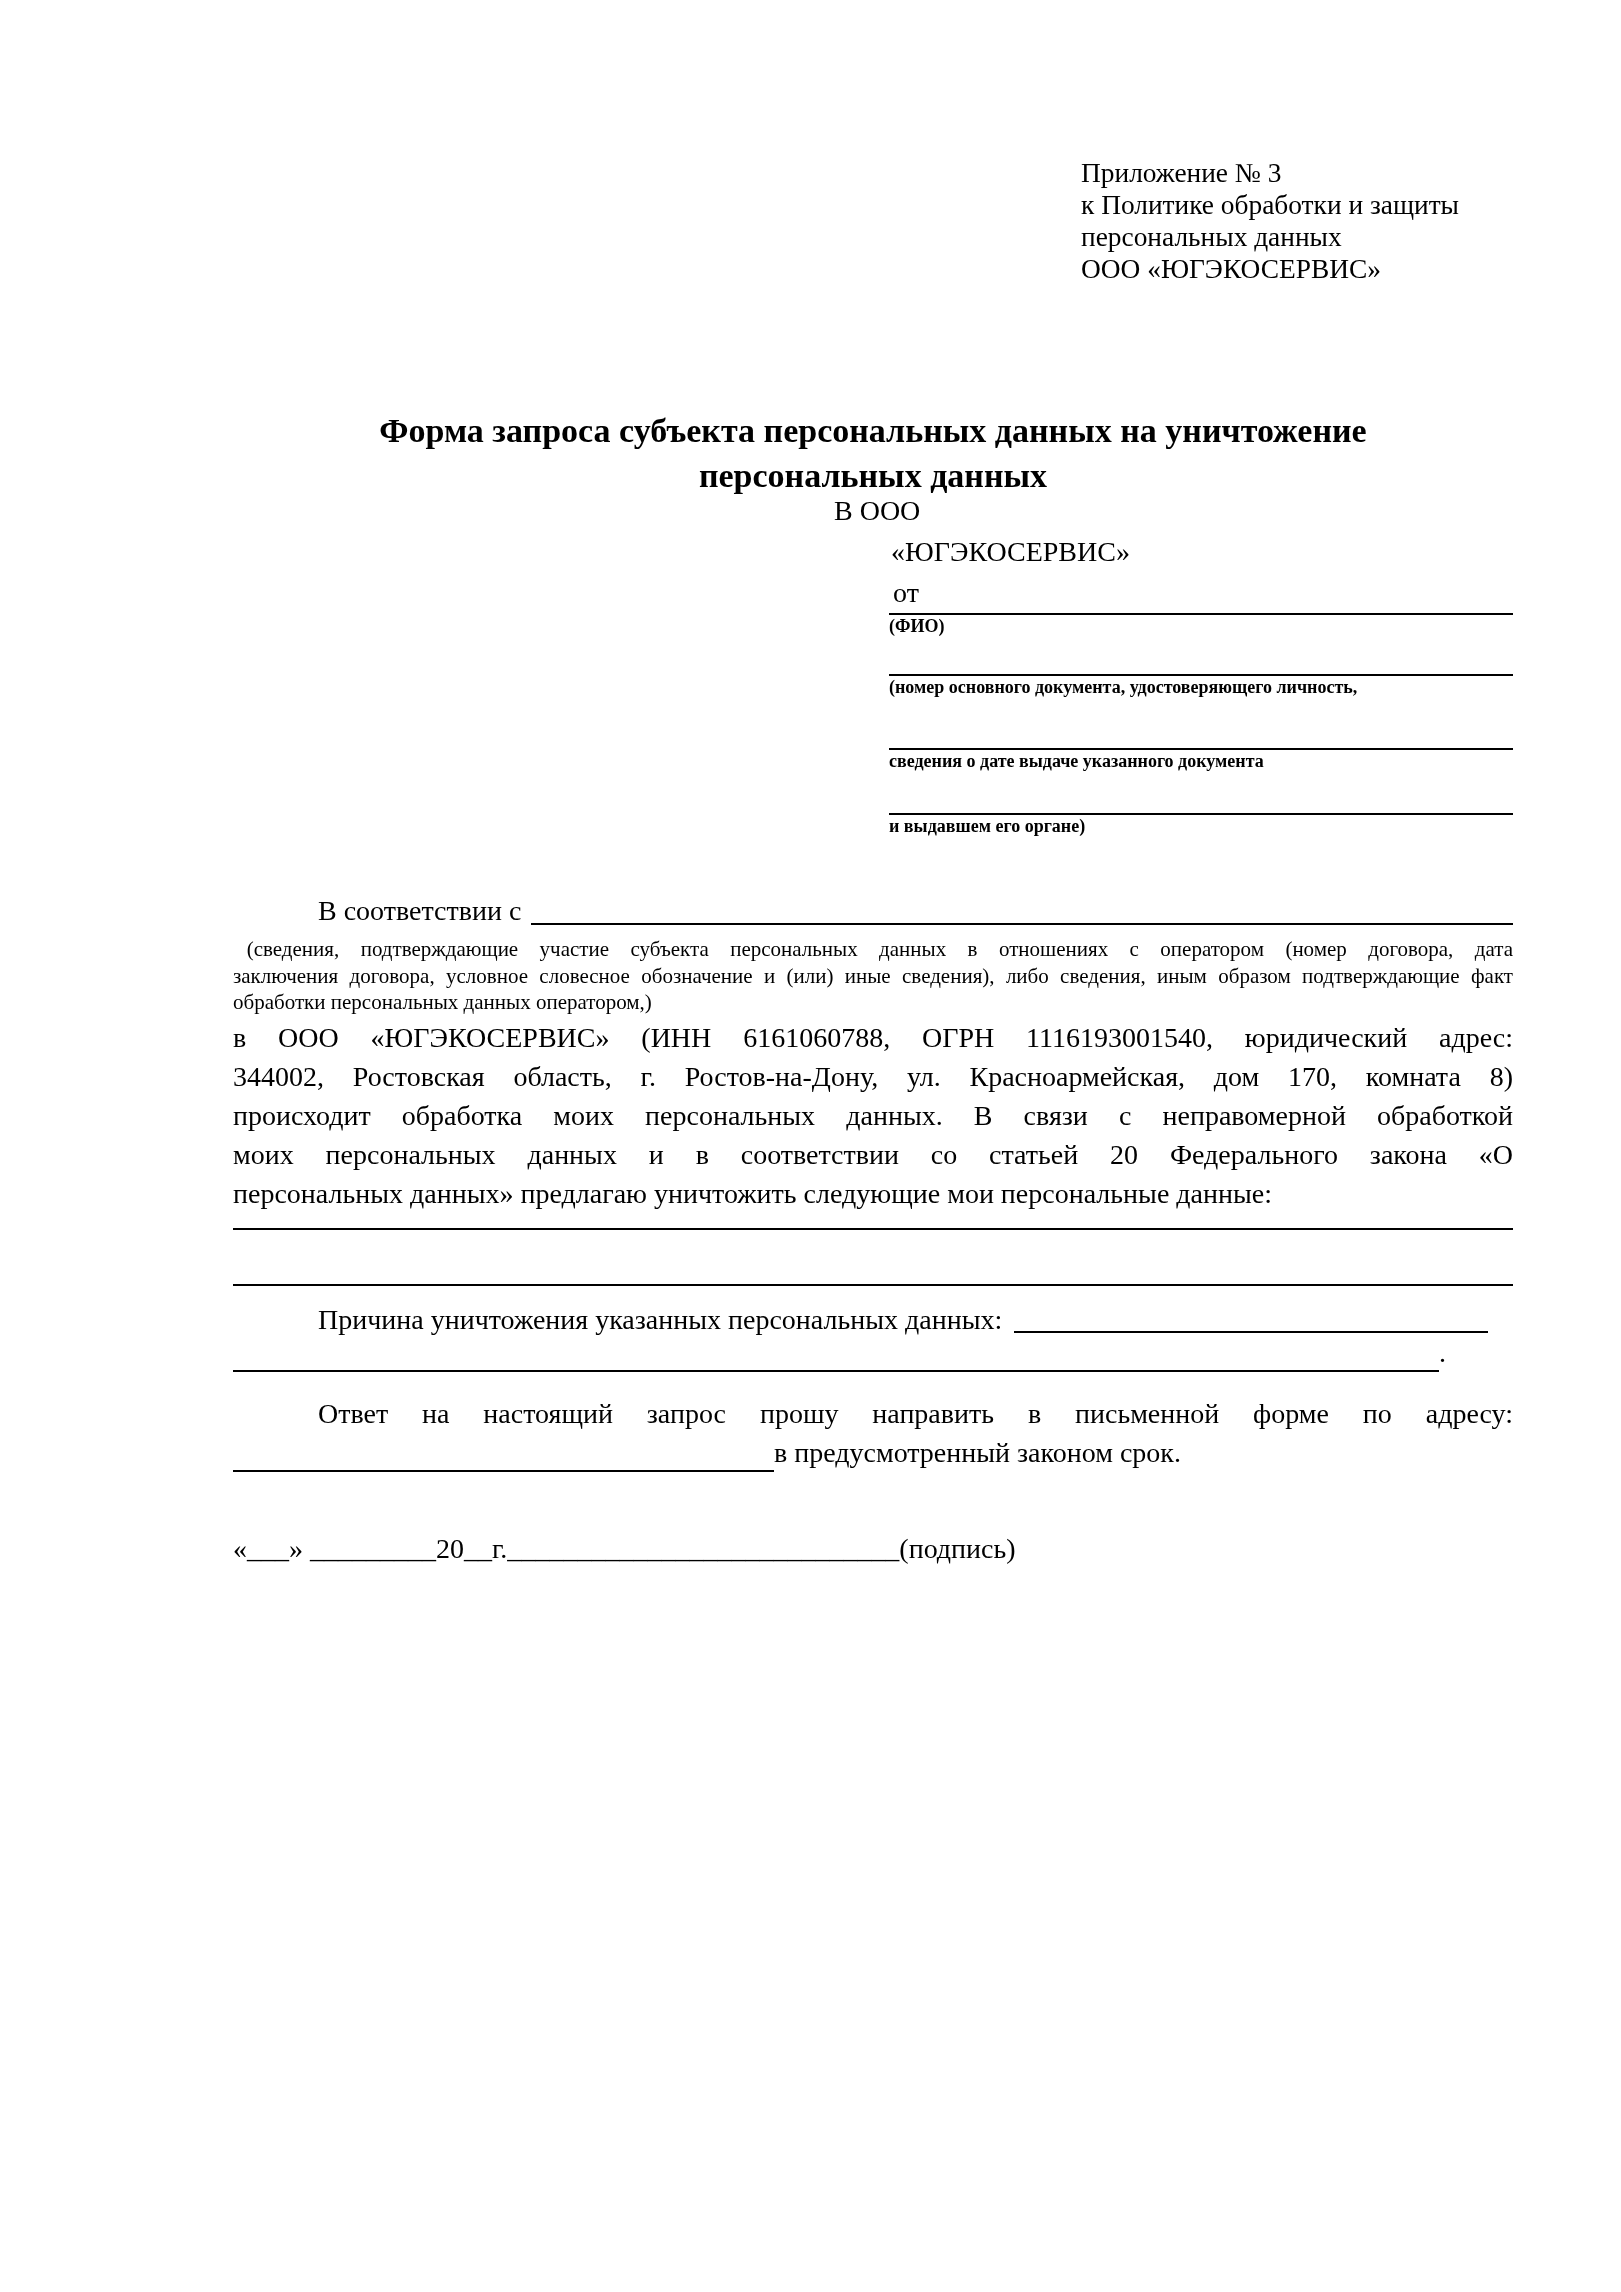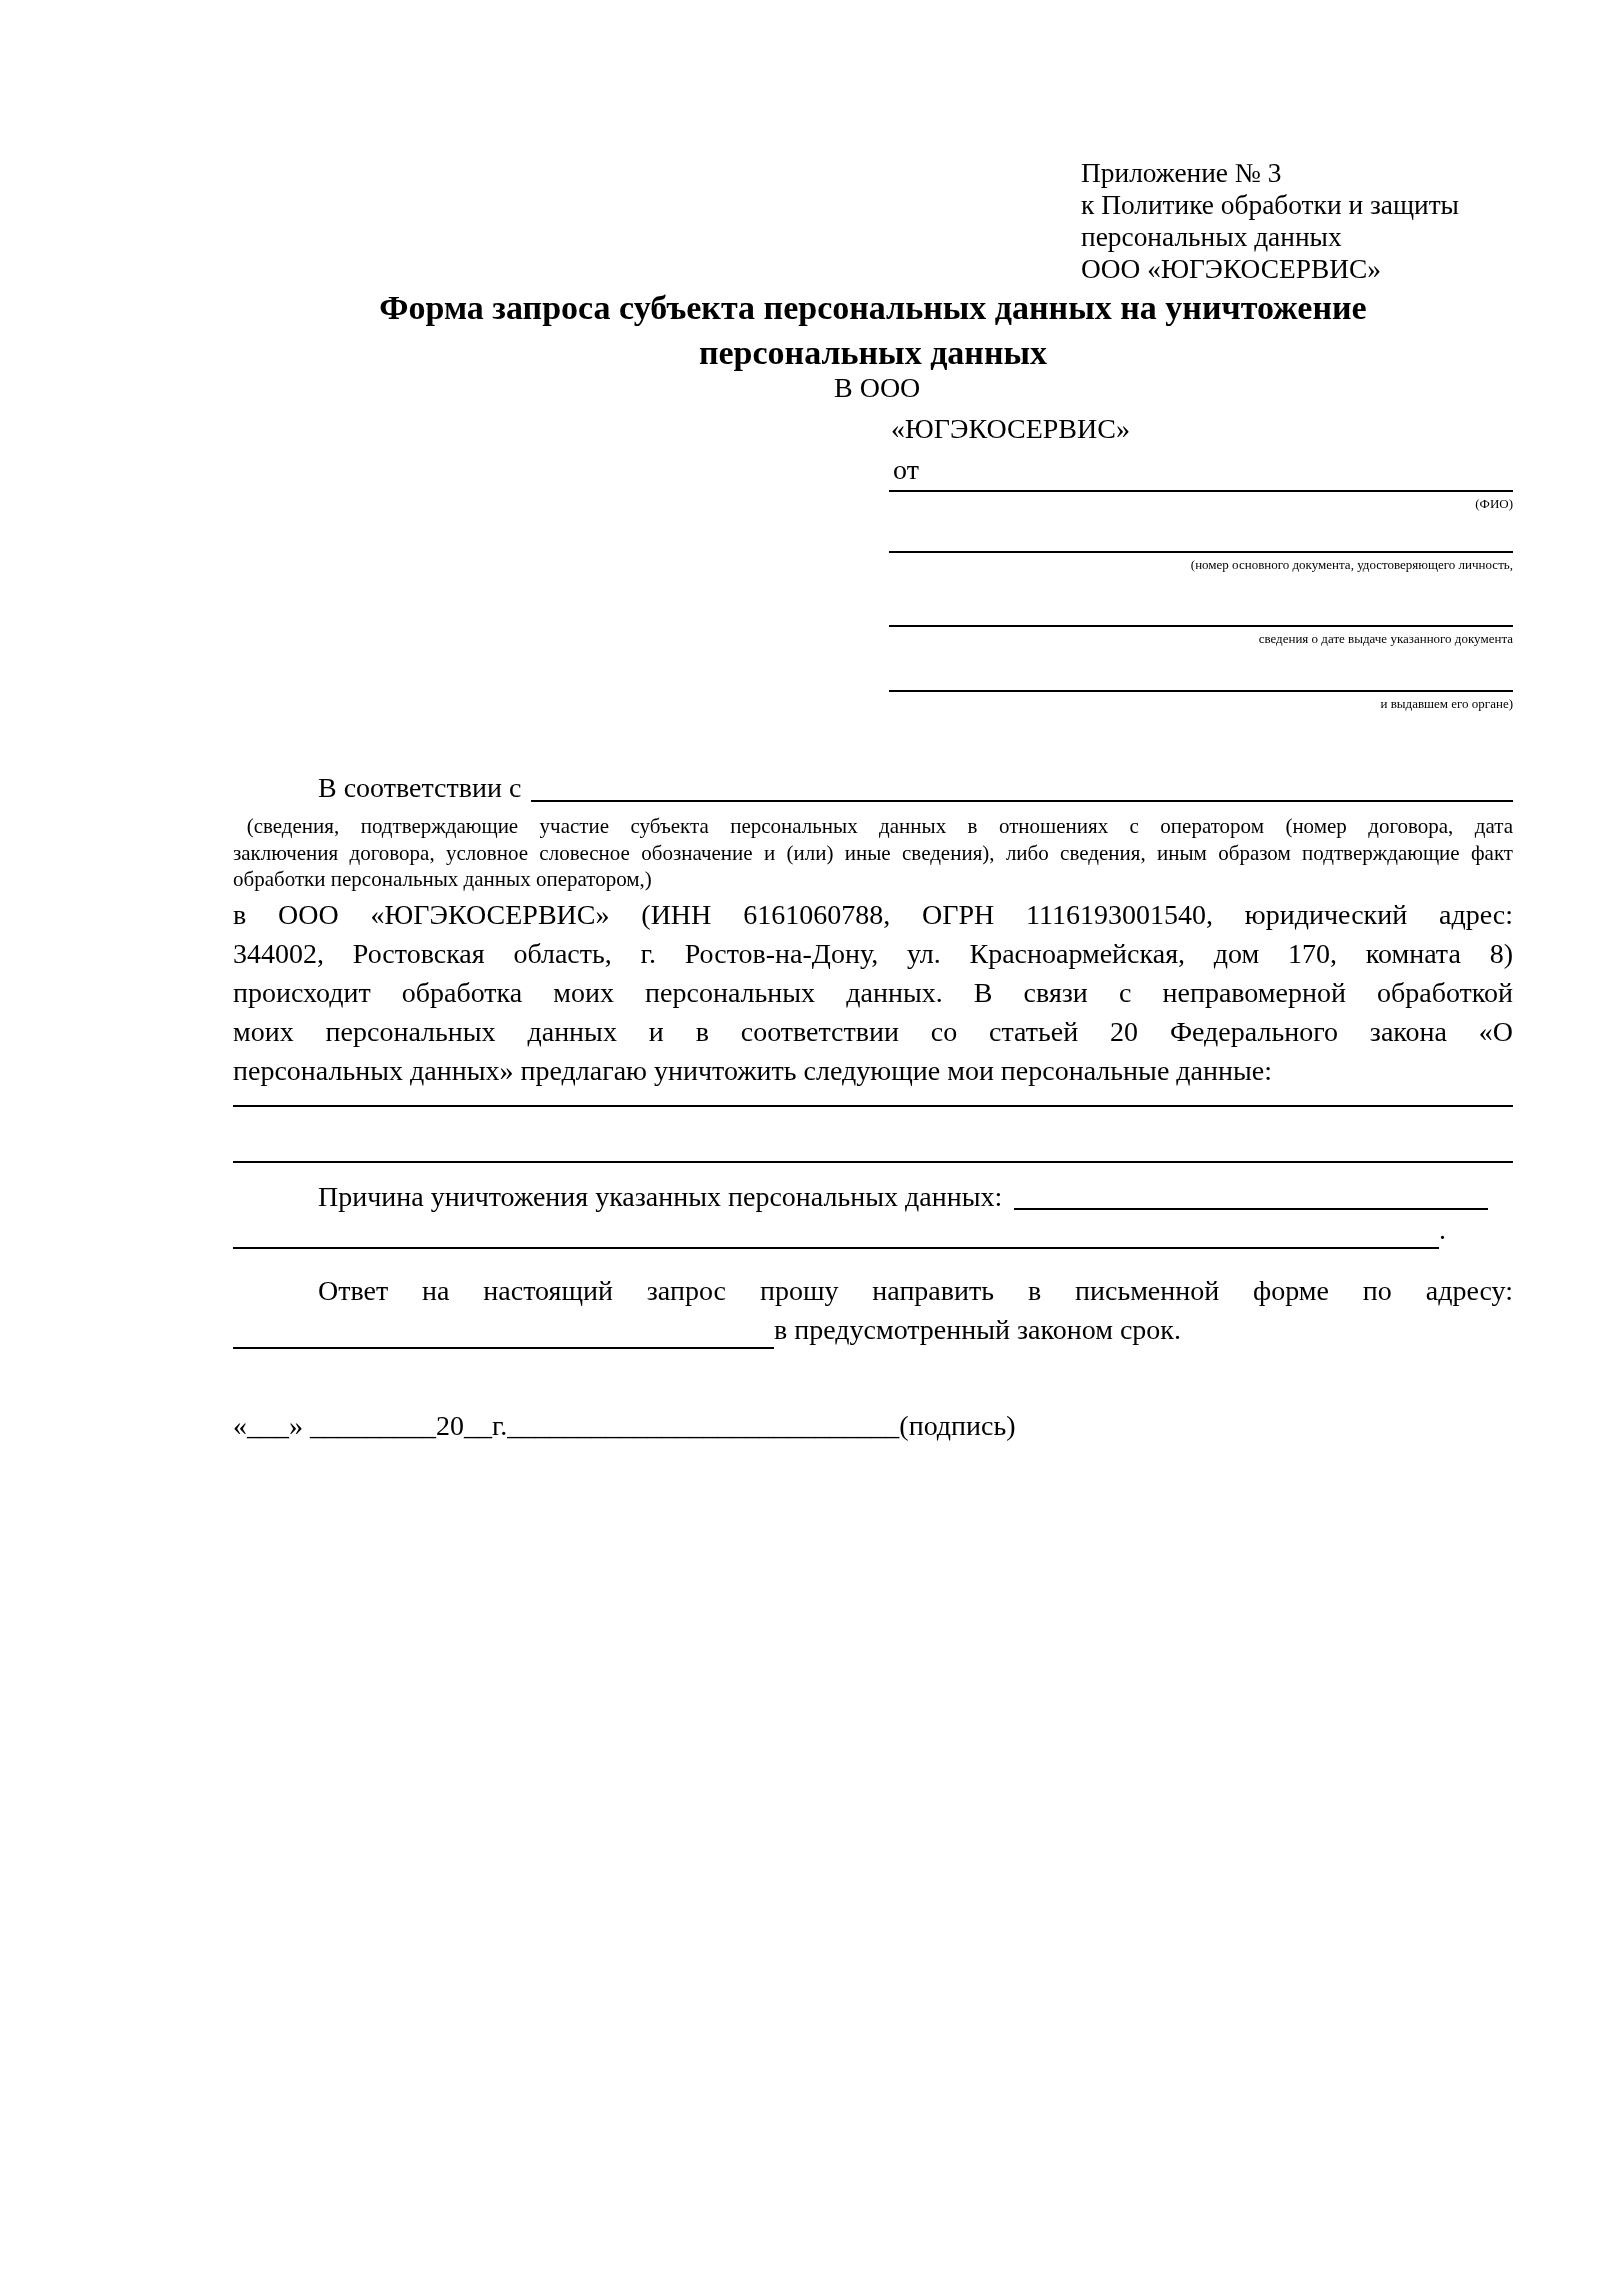--- a/index.html
+++ b/index.html
@@ -21,38 +21,40 @@
     overflow: hidden;
   }
   
   .appendix {
     margin-left: 848px;
     font-size: 27.4px;
     line-height: 32px;
   }
   
   .doc-title {
+    margin-top: 123px;
     text-align: center;
     font-weight: bold;
     font-size: 34px;
     line-height: 45px;
   }
   
   .addressee { margin-top: -7.8px; line-height: 41px; }
   .addressee .a1 { margin-left: 601px; }
   .addressee .a2 { margin-left: 658px; }
   .addressee .a3 { margin-left: 660px; }
   
   .addr-row { margin-left: 656px; width: 624px; }
   .uline { border-bottom: 2px solid #000; height: 0; }
   .addr-row .lbl {
-    font-size: 13px;
+    font-size: 18px;
     line-height: 23.5px;
-    text-align: right;
+    text-align: left;
     white-space: nowrap;
+    font-weight: bold;
   }
   .mt36 { margin-top: 35px; }
   .mt50 { margin-top: 49px; }
   .mt40 { margin-top: 39px; }
   
   .accordance { margin-top: 53px; display: flex; align-items: flex-end; }
   .accordance .txt { white-space: nowrap; padding-left: 85px; }
   .accordance .fill {
     flex: 1;
     border-bottom: 2px solid #000;

